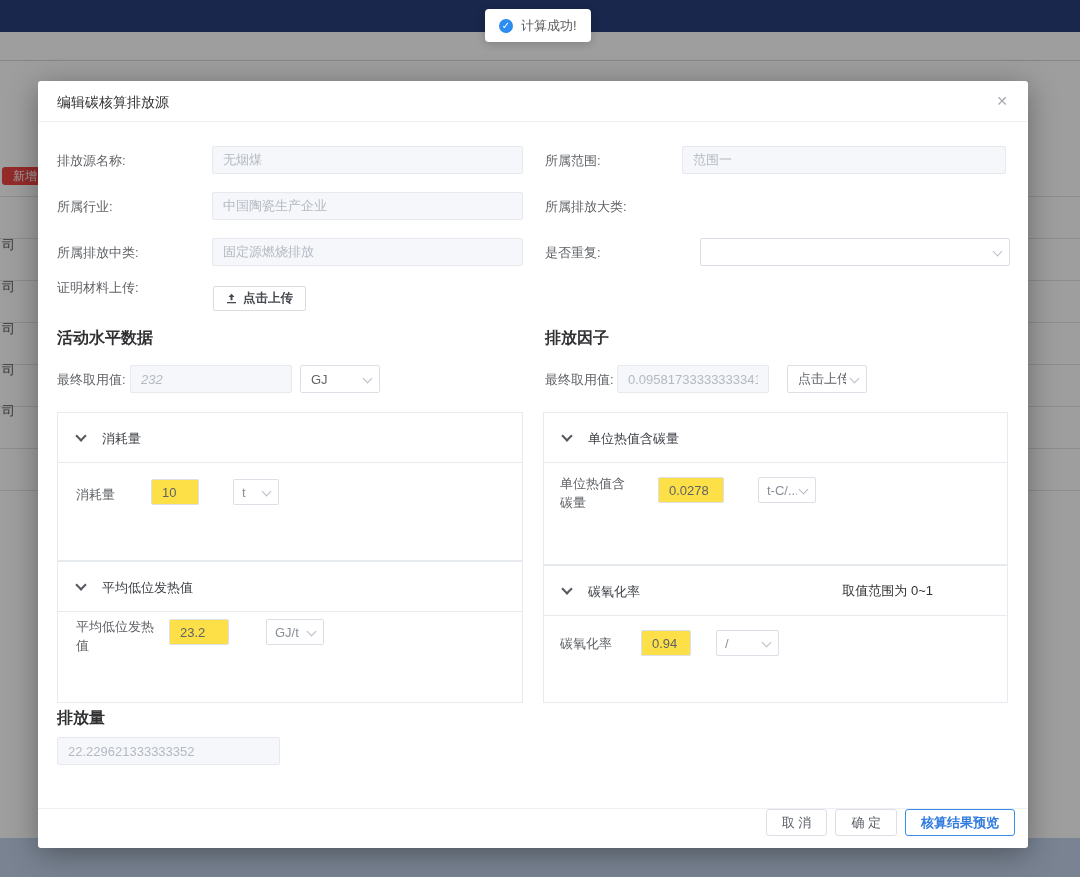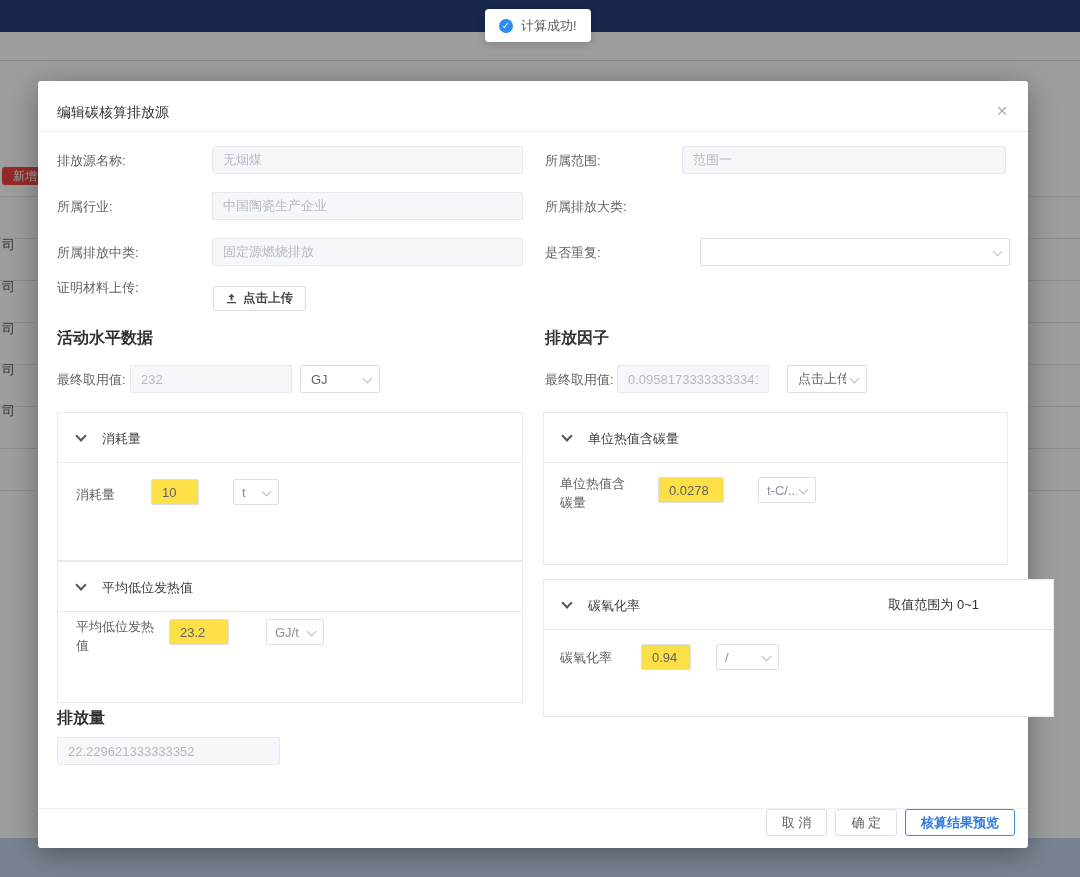--- a/index.html
+++ b/index.html
@@ -21,21 +21,21 @@
   .toast{position:absolute;left:485px;top:9px;height:33px;background:#fff;border-radius:4px;
          box-shadow:0 2px 10px rgba(0,0,0,.18);display:flex;align-items:center;
          padding:0 14px;gap:8px;z-index:30;}
   .toast-ic{width:14px;height:14px;border-radius:50%;background:#2d8cf0;color:#fff;
             font-size:10px;line-height:14px;text-align:center;flex:none;}
   .toast-tx{font-size:13px;color:#595959;white-space:nowrap;}
 
   
   .modal{position:absolute;left:38px;top:81px;width:990px;height:767px;background:#fff;
          border-radius:3px;box-shadow:0 6px 30px rgba(0,0,0,.35);z-index:20;}
-  .m-head{position:absolute;left:0;top:10px;width:100%;height:41px;border-bottom:1px solid #eef0f3;}
+  .m-head{position:absolute;left:0;top:0;width:100%;height:41px;border-bottom:1px solid #eef0f3;}
   .m-title{position:absolute;left:19px;top:13px;font-size:14px;color:#303133;}
   .m-close{position:absolute;right:20px;top:12px;font-size:14px;color:#a8abb2;cursor:pointer;}
 
   .lbl{position:absolute;font-size:13px;color:#606266;white-space:nowrap;}
   .inp{position:absolute;height:28px;border:1px solid #dcdfe6;border-radius:2px;font-size:13px;
        color:#606266;padding:0 10px;font-family:inherit;background:#fde047;outline:none;}
   .inp.dis{background:#f5f7fa;border-color:#e6e9ee;color:#b4bac3;}
   .inp.sm{height:26px;}
   .sel{position:absolute;height:28px;border:1px solid #dcdfe6;border-radius:2px;background:#fff;
        display:flex;align-items:center;padding:0 20px 0 10px;cursor:pointer;}
@@ -130,21 +130,21 @@
         <path d="M5.5 0.8 L8.6 4 H6.5 V7.2 H4.5 V4 H2.4 Z" fill="#46494f"></path>
         <rect x="1" y="9" width="9" height="1.3" fill="#46494f"></rect>
       </svg>
       <span>点击上传</span>
     </button>
 
     <span class="sec-title" style="left:19px;top:247px">活动水平数据</span>
     <span class="sec-title" style="left:507px;top:247px">排放因子</span>
 
     <span class="lbl" style="left:19px;top:290px">最终取用值:</span>
-    <input class="inp dis" style="left: 92px; top: 284px; width: 162px;" disabled="" value="232">
+    <input class="inp dis" style="left: 92px; top: 284px; width: 162px; font-style: italic;" disabled="" value="232">
     <div class="sel" style="left:262px;top:284px;width:80px">
       <span class="sel-tx dk">GJ</span>
       <span class="chev"></span>
     </div>
 
     <span class="lbl" style="left:507px;top:290px">最终取用值:</span>
     <input class="inp dis" style="left: 579px; top: 284px; width: 152px;" disabled="" value="0.09581733333333341">
     <div class="sel" style="left:749px;top:284px;width:80px">
       <span class="sel-tx dk">点击上传/GJ</span>
       <span class="chev"></span>
@@ -182,21 +182,21 @@
         <span class="p-title">单位热值含碳量</span>
       </div>
       <span class="f-lbl" style="left:16px;top:61px;width:75px">单位热值含碳量</span>
       <input class="inp sm" style="left: 114px; top: 64px; width: 66px;" value="0.0278">
       <div class="sel sm" style="left:214px;top:64px;width:58px">
         <span class="sel-tx">t-C/...</span>
         <span class="chev"></span>
       </div>
     </div>
 
-    <div class="panel" style="left:505px;top:498px;width:511px;height:138px">
+    <div class="panel" style="left:505px;top:484px;width:465px;height:138px">
       <div class="p-head">
         <span class="p-chev"></span>
         <span class="p-title">碳氧化率</span>
         <span class="p-hint">取值范围为 0~1</span>
       </div>
       <span class="f-lbl" style="left:16px;top:68px">碳氧化率</span>
       <input class="inp sm" style="left: 97px; top: 64px; width: 50px;" value="0.94">
       <div class="sel sm" style="left:172px;top:64px;width:63px">
         <span class="sel-tx">/</span>
         <span class="chev"></span>

